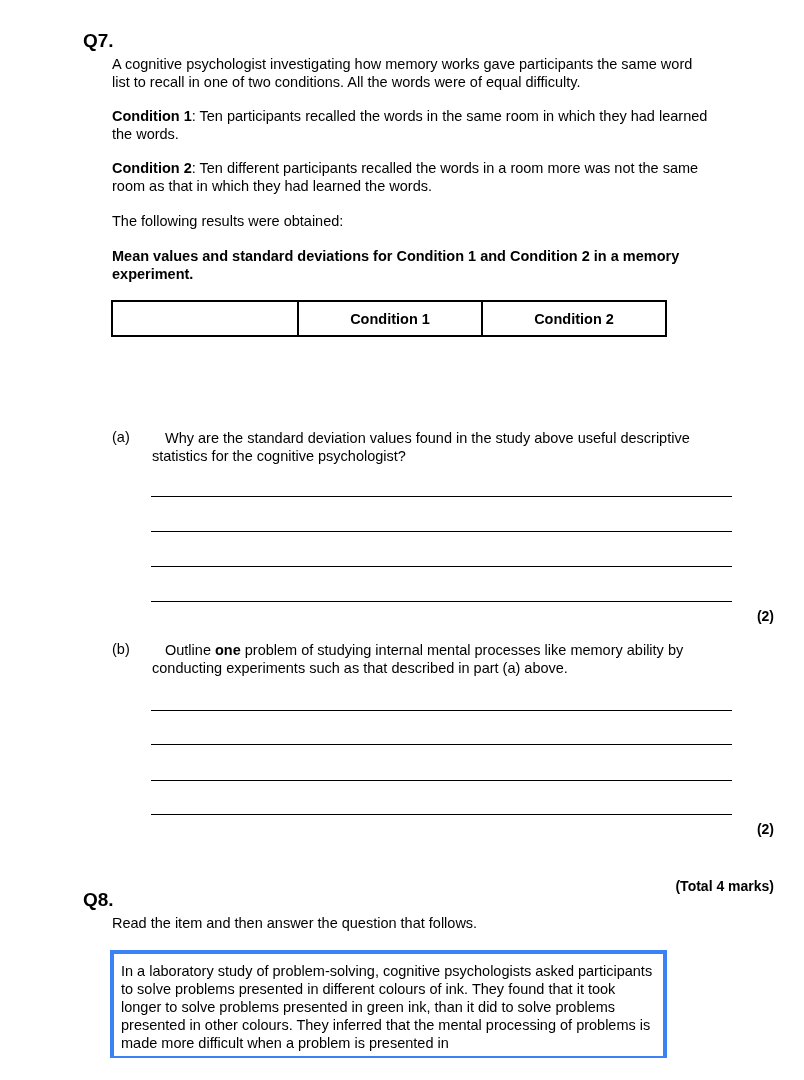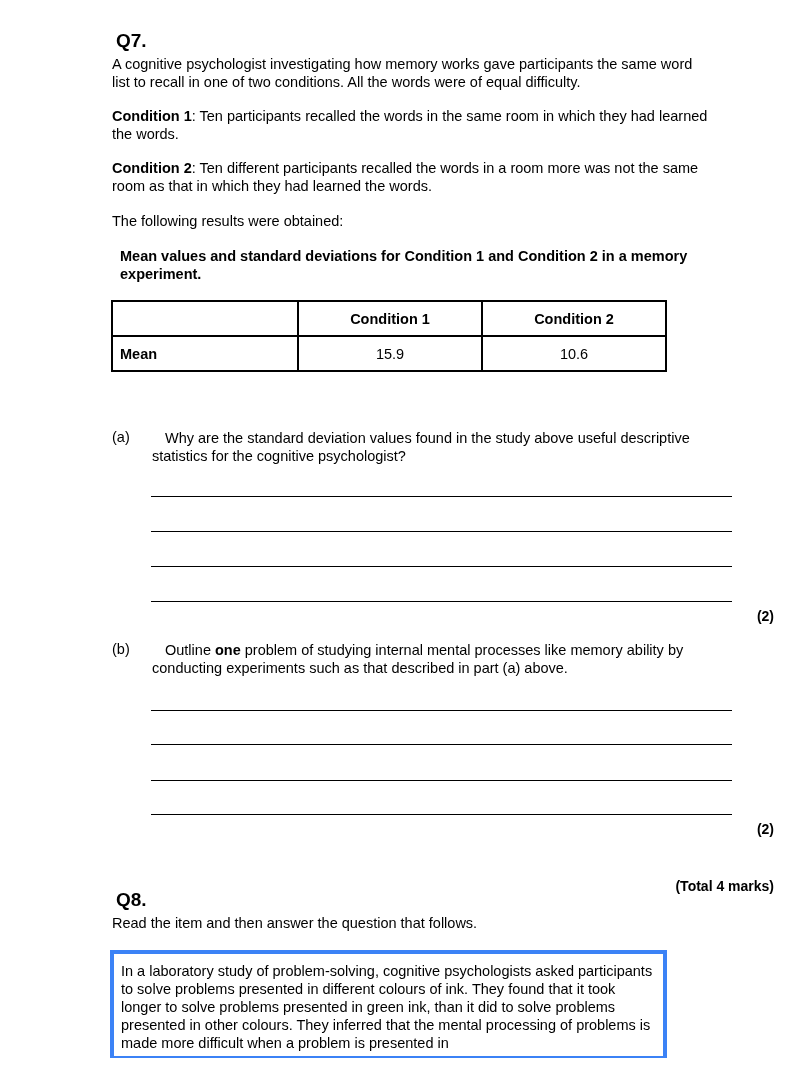--- a/index.html
+++ b/index.html
@@ -1,21 +1,21 @@
 <!DOCTYPE html>
 <html><head>
 <meta charset="utf-8">
 <style>
   html, body { margin: 0; padding: 0; background: #ffffff; }
   body {
     width: 804px; height: 1080px; overflow: hidden; position: relative;
     font-family: "Liberation Sans", sans-serif; color: #000; font-size: 14.5px;
   }
   .abs { position: absolute; }
-  .qnum { font-weight: bold; font-size: 19px; margin-left: 33px; }
+  .qnum { font-weight: bold; font-size: 19px; }
   .para { line-height: 18px; }
   .b { font-weight: bold; }
   table.data {
     position: absolute; left: 111px; top: 300px; width: 556px;
     border-collapse: collapse;
   }
   table.data td {
     border: 2px solid #000; height: 33px; padding: 0 7px;
     font-size: 14.5px; text-align: center;
   }
@@ -39,33 +39,28 @@
 <div class="abs para" style="left:112px; top:107px; width:600px;">
   <span class="b">Condition 1</span><span>: Ten participants recalled the words in the same room in which they had learned the words.</span>
 </div>
 
 <div class="abs para" style="left:112px; top:159px; width:600px;">
   <span class="b">Condition 2</span><span>: Ten different participants recalled the words in a room more was not the same room as that in which they had learned the words.</span>
 </div>
 
 <div class="abs para" style="left:112px; top:212px;">The following results were obtained:</div>
 
-<div class="abs para b" style="left:112px; top:247px; width:630px;margin-left:8px;">Mean values and standard deviations for Condition 1 and Condition 2 in a memory experiment.</div>
+<div class="abs para b" style="left:112px; top:247px; width:630px;">Mean values and standard deviations for Condition 1 and Condition 2 in a memory experiment.</div>
 
 <table class="data">
   <tbody>
       <tr>
     <td class="rowh"></td>
     <td class="colh">Condition 1</td>
     <td class="colh">Condition 2</td>
-  </tr>
-  <tr>
-    <td class="rowh">Mean</td>
-    <td>15.9</td>
-    <td>10.6</td>
   </tr>
 </tbody>
   </table>
 
 <div class="abs" style="left:112px; top:429px;">(a)</div>
 <div class="abs para" style="left:152px; top:429px; width:590px; text-indent:13px;">Why are the standard deviation values found in the study above useful descriptive statistics for the cognitive psychologist?</div>
 
 <div class="line" style="top:496px;"></div>
 <div class="line" style="top:531px;"></div>
 <div class="line" style="top:566px;"></div>

